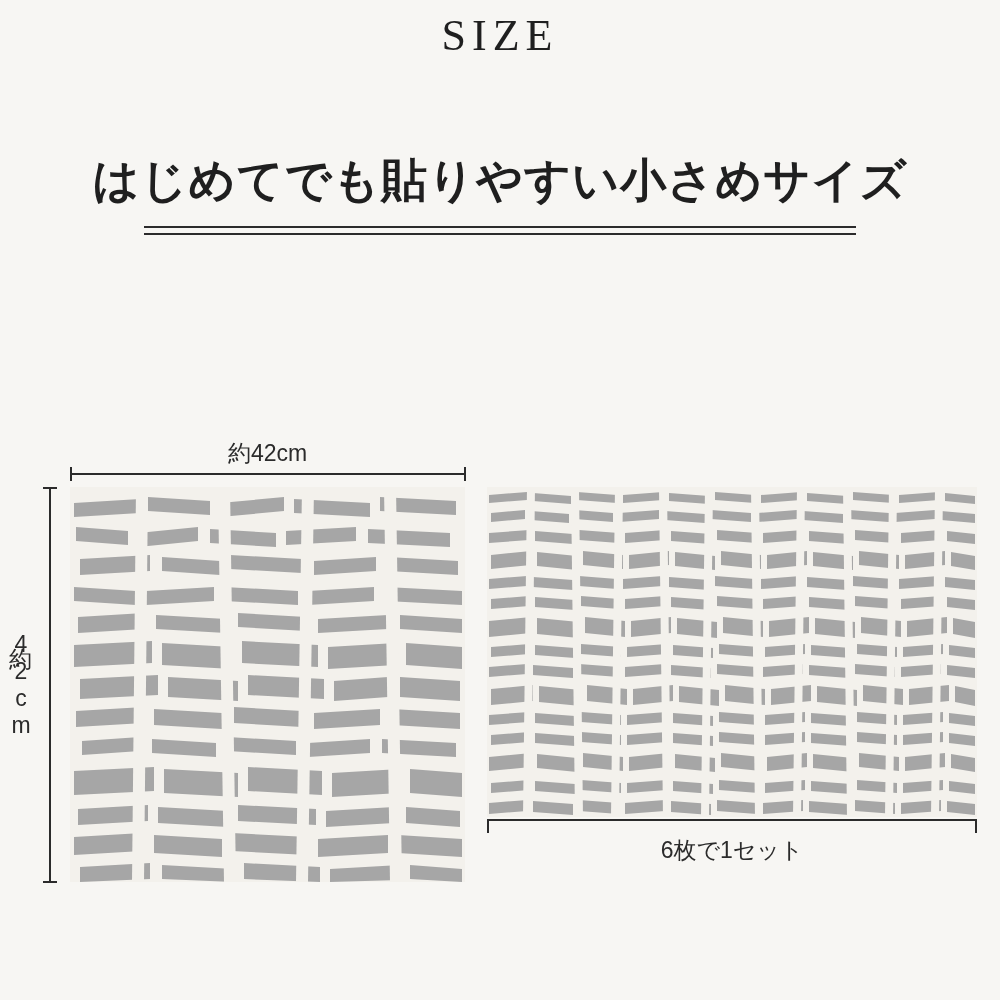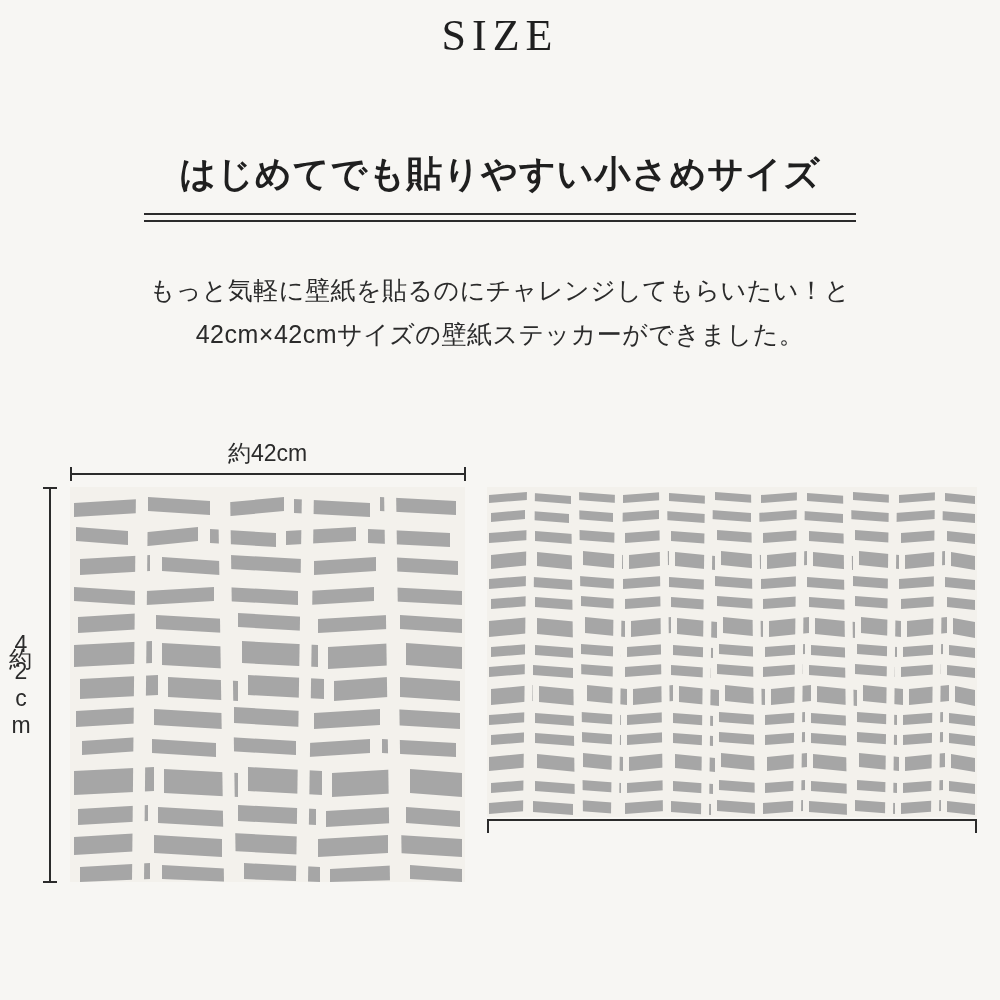--- a/index.html
+++ b/index.html
@@ -39,21 +39,21 @@
   
   .headline-wrap {
     position: absolute;
     top: 150px;
     left: 0;
     width: 1000px;
     text-align: center;
   }
   .headline {
     display: inline-block;
-    font-size: 36px;
+    font-size: 46px;
     font-weight: 700;
     letter-spacing: 1px;
     color: #1f1f1f;
     padding: 0 4px 14px 4px;
   }
   .rule {
     width: 712px;
     margin: 0 auto;
     height: 0;
     border-top: 2px solid #2b2b2b;
@@ -148,24 +148,20 @@
 <div class="page">
 
   <div class="size-title">SIZE</div>
 
   <div class="headline-wrap">
     <div class="headline">はじめてでも貼りやすい小さめサイズ</div>
     <div class="rule"></div>
     <div class="rule second"></div>
   </div>
 
-  <div class="lead">
-    <div>もっと気軽に壁紙を貼るのにチャレンジしてもらいたい！と</div>
-    <div>42cm×42cmサイズの壁紙ステッカーができました。</div>
-  </div>
 
   <div class="diagram">
 
     <div class="dim-top-label">約42cm</div>
 
     <svg class="caliper" style="left:70px; top:36px;" width="396" height="16" viewBox="0 0 396 16">
       <line x1="1" y1="1" x2="1" y2="15" stroke="#2b2b2b" stroke-width="2"></line>
       <line x1="395" y1="1" x2="395" y2="15" stroke="#2b2b2b" stroke-width="2"></line>
       <line x1="1" y1="8" x2="395" y2="8" stroke="#2b2b2b" stroke-width="2"></line>
     </svg>
@@ -471,15 +467,16 @@
         </g>
       </svg>
     </div>
 
     <svg class="caliper" style="left:487px; top:388px;" width="491" height="16" viewBox="0 0 491 16">
       <line x1="1" y1="1" x2="1" y2="15" stroke="#2b2b2b" stroke-width="2"></line>
       <line x1="489" y1="1" x2="489" y2="15" stroke="#2b2b2b" stroke-width="2"></line>
       <line x1="1" y1="2" x2="489" y2="2" stroke="#2b2b2b" stroke-width="2"></line>
     </svg>
 
+    <div class="set-label">6枚で1セット</div>
 
   </div>
 </div>
 
 </body></html>

